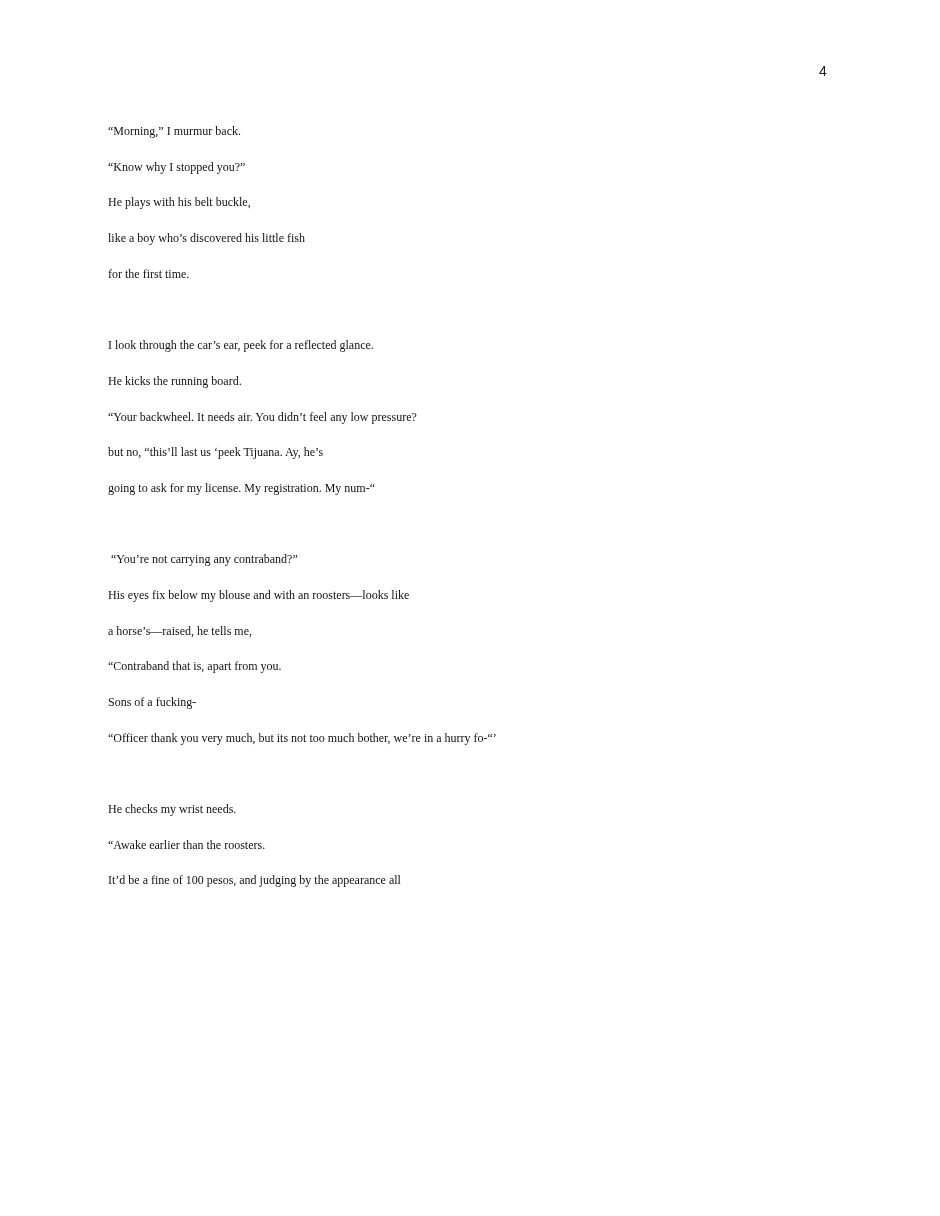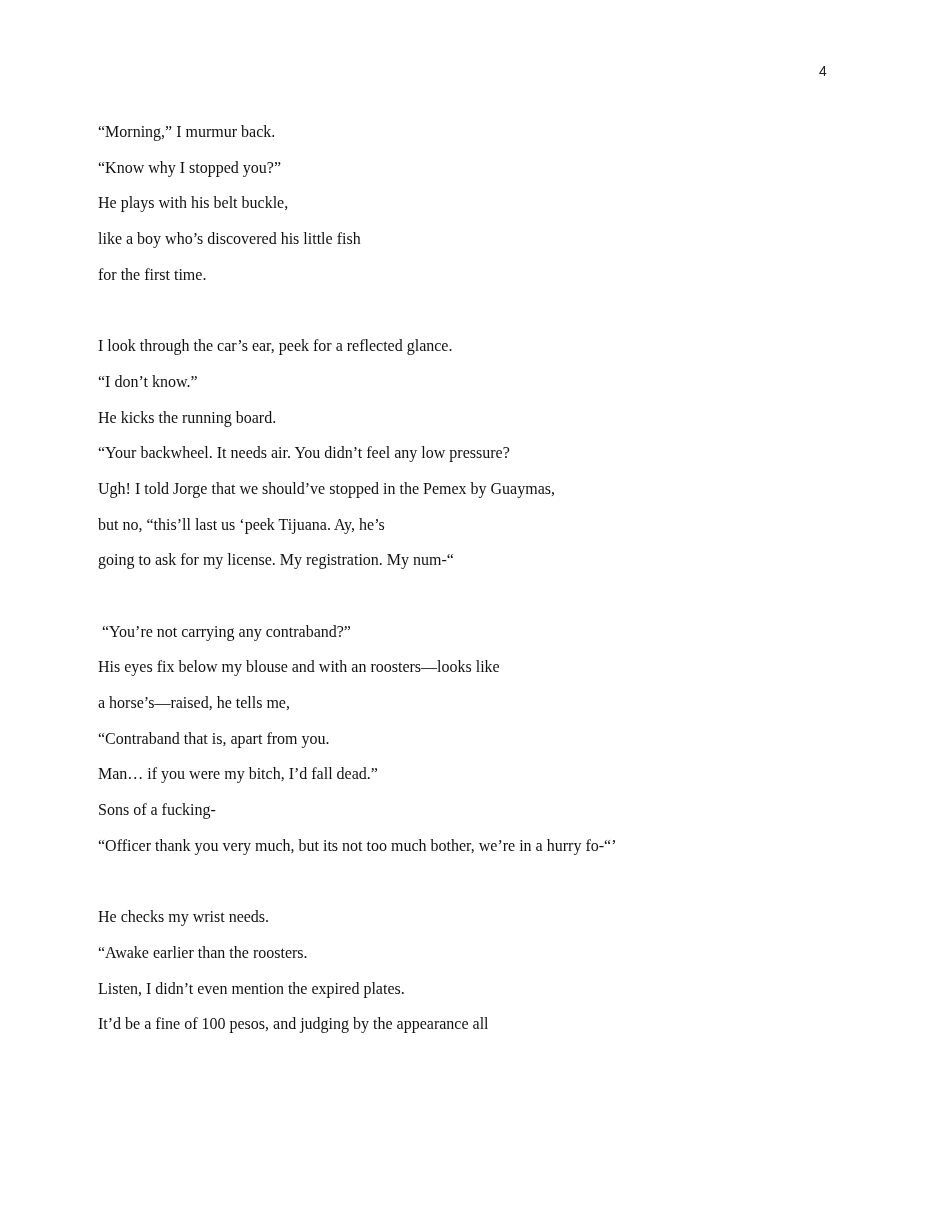--- a/index.html
+++ b/index.html
@@ -18,24 +18,24 @@
       position: absolute;
       top: 63px;
       left: 819px;
       font-family: "Liberation Sans", sans-serif;
       font-size: 14px;
       color: #222222;
     }
     .body-text {
       position: absolute;
       top: 114px;
-      left: 98px;
+      left: 108px;
       width: 760px;
       font-family: "Liberation Serif", serif;
-      font-size: 16px;
+      font-size: 12px;
       line-height: 35.7px;
     }
     .line {
       white-space: pre;
       height: 35.7px;
     }
     .blank {
       height: 35.7px;
     }
   </style>
@@ -51,40 +51,36 @@
       <div class="line">“Morning,” I murmur back.</div>
       <div class="line">“Know why I stopped you?”</div>
       <div class="line">He plays with his belt buckle,</div>
       <div class="line">like a boy who’s discovered his little fish</div>
       <div class="line">for the first time.</div>
     </div>
     <div class="blank"></div>
 
     <div>
       <div class="line">I look through the car’s ear, peek for a reflected glance.</div>
-      <div class="line">“I don’t know.”</div>
       <div class="line">He kicks the running board.</div>
       <div class="line">“Your backwheel. It needs air. You didn’t feel any low pressure?</div>
-      <div class="line">Ugh! I told Jorge that we should’ve stopped in the Pemex by Guaymas,</div>
       <div class="line">but no, “this’ll last us ‘peek Tijuana. Ay, he’s</div>
       <div class="line">going to ask for my license. My registration. My num-“</div>
     </div>
     <div class="blank"></div>
 
     <div>
       <div class="line"> “You’re not carrying any contraband?”</div>
       <div class="line">His eyes fix below my blouse and with an roosters—looks like</div>
       <div class="line">a horse’s—raised, he tells me,</div>
       <div class="line">“Contraband that is, apart from you.</div>
-      <div class="line">Man… if you were my bitch, I’d fall dead.”</div>
       <div class="line">Sons of a fucking-</div>
       <div class="line">“Officer thank you very much, but its not too much bother, we’re in a hurry fo-“’</div>
     </div>
     <div class="blank"></div>
 
     <div>
       <div class="line">He checks my wrist needs.</div>
       <div class="line">“Awake earlier than the roosters.</div>
-      <div class="line">Listen, I didn’t even mention the expired plates.</div>
       <div class="line">It’d be a fine of 100 pesos, and judging by the appearance all</div>
     </div>
   </div>
 </div>
 
 </body></html>

